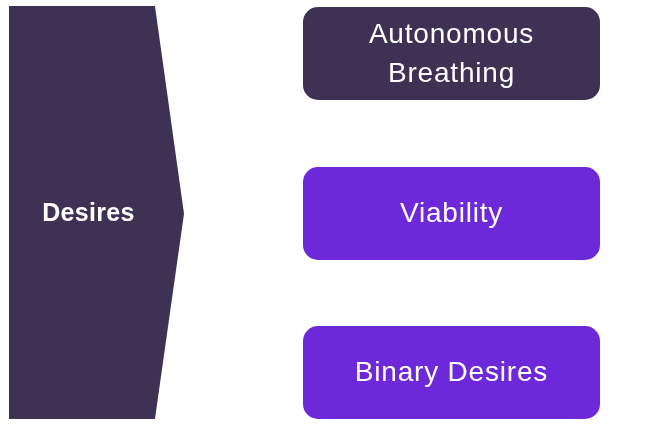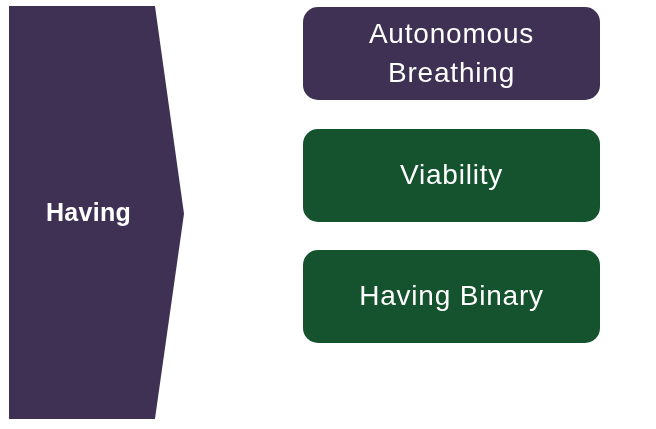--- a/index.html
+++ b/index.html
@@ -32,21 +32,21 @@
     font-size: 25px;
     font-weight: bold;
     padding-right: 16px;
     letter-spacing: 0.3px;
   }
   .box-column {
     position: absolute;
     left: 303px;
     top: 7px;
     width: 297px;
-    height: 336px;
+    height: 412px;
     display: flex;
     flex-direction: column;
     justify-content: space-between;
     gap: 28px;
   }
   .item-box {
     height: 93px;
     border-radius: 15px;
     display: flex;
     align-items: center;
@@ -56,38 +56,38 @@
     font-size: 28px;
     letter-spacing: 0.8px;
     line-height: 1.38;
     padding: 0 28px;
     box-sizing: border-box;
   }
   .item-box.highlight {
     background: #3E3153;
   }
   .item-box.muted {
-    background: #14532d;
+    background: #6d28d9;
     text-align: right;
   }
 </style>
 </head>
 <body>
 
 <div class="canvas">
 
   <div class="arrow-shape">
-    <span class="arrow-label">Having</span>
+    <span class="arrow-label">Desires</span>
   </div>
 
   <div class="box-column">
     <div class="item-box highlight">
       <span>Autonomous Breathing</span>
     </div>
     <div class="item-box muted">
       <span>Viability</span>
     </div>
     <div class="item-box muted">
-      <span>Having Binary</span>
+      <span>Binary Desires</span>
     </div>
   </div>
 
 </div>
 
 </body></html>

